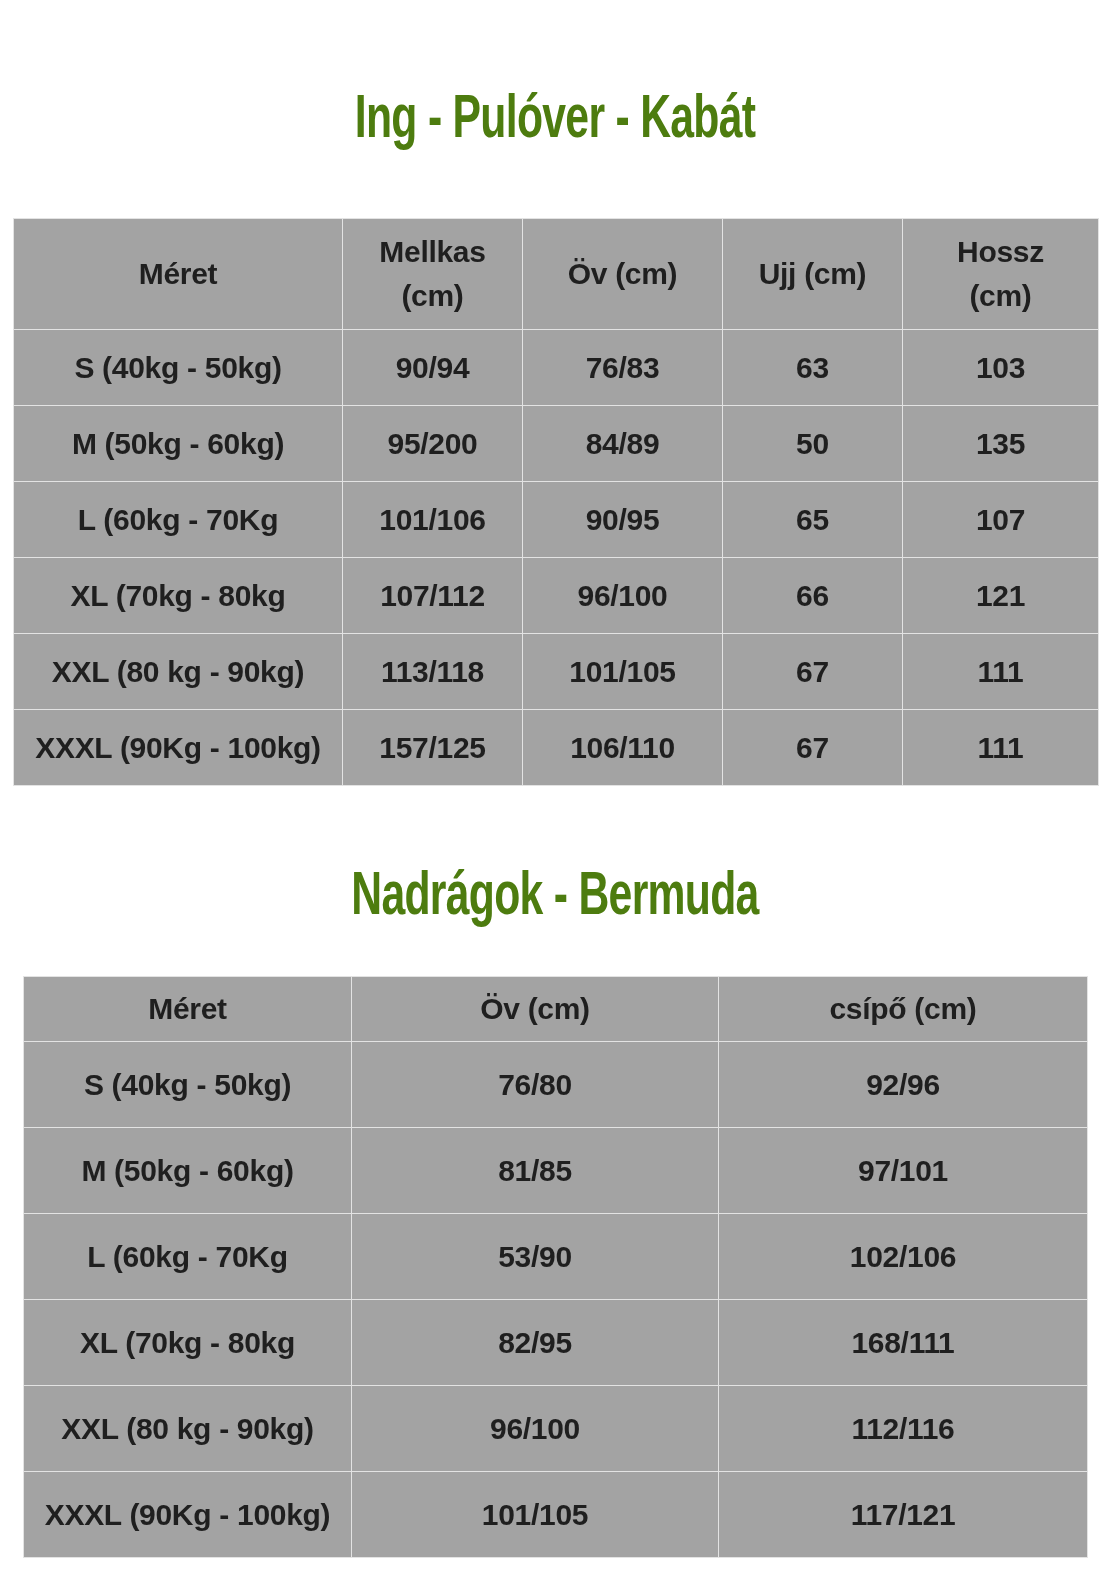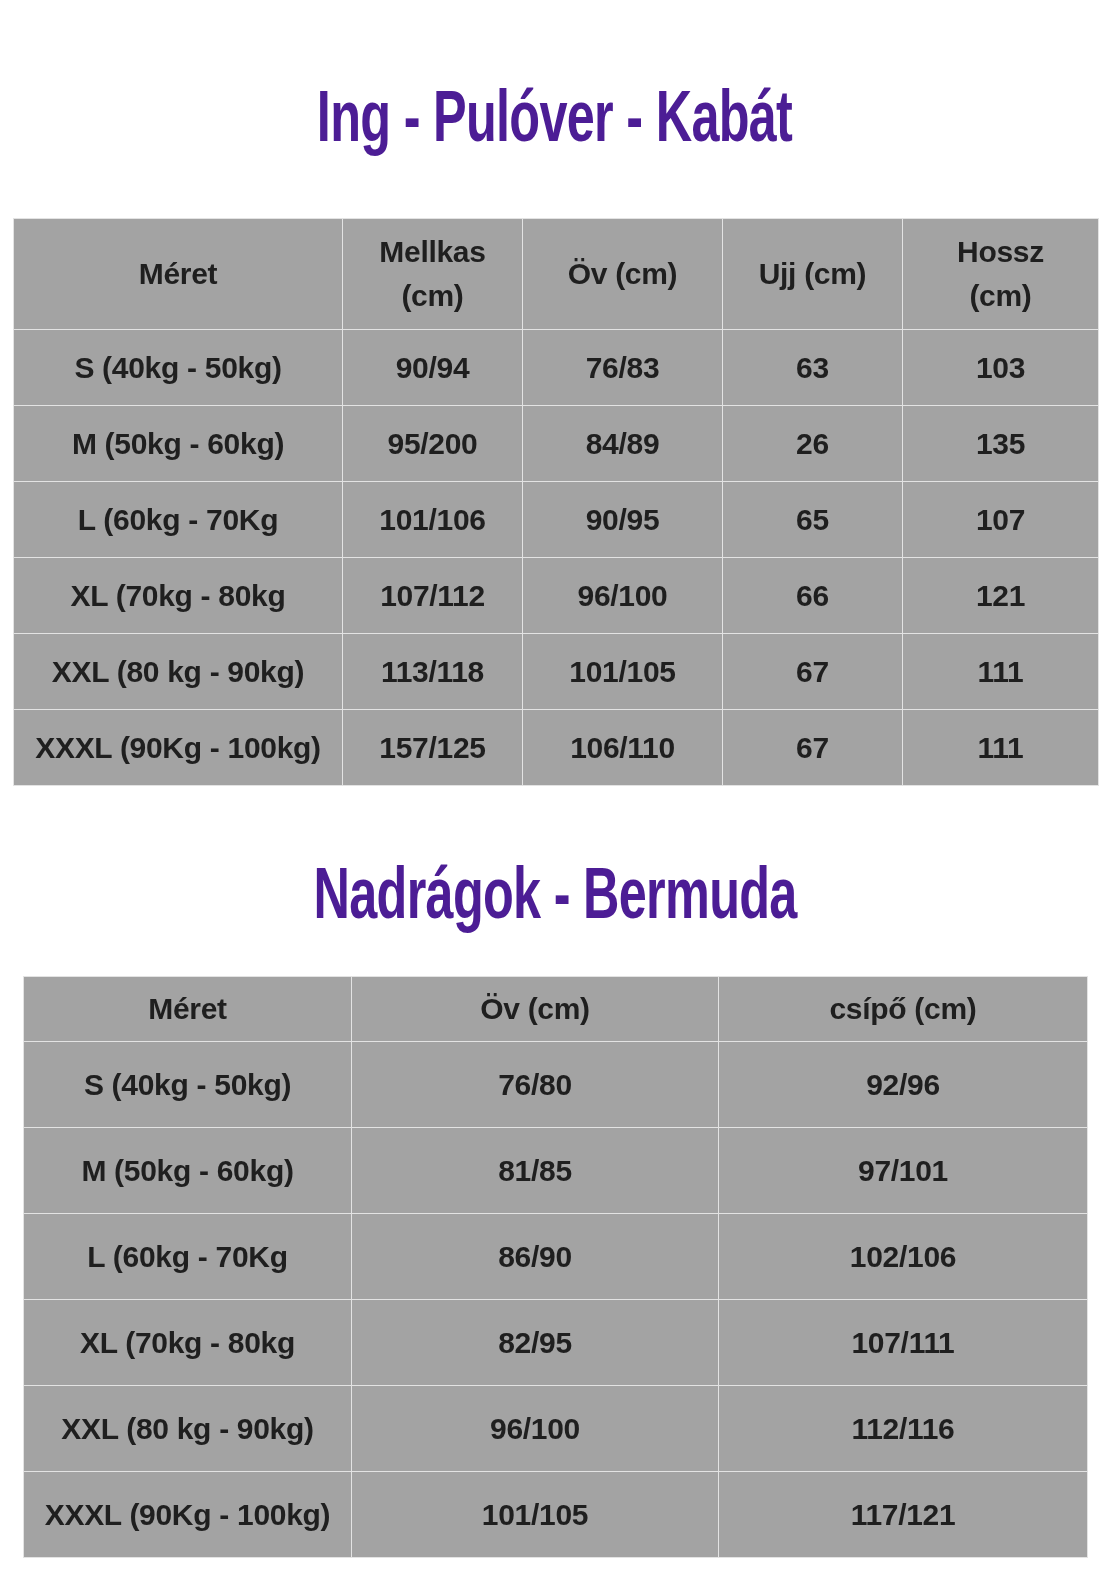--- a/index.html
+++ b/index.html
@@ -17,23 +17,23 @@
   .page {
     width: 1110px;
     height: 1586px;
     background: #ffffff;
     box-sizing: border-box;
   }
   .title {
     margin: 0;
     text-align: center;
     font-weight: 700;
-    font-size: 72px;
+    font-size: 61px;
     line-height: 64px;
-    color: #4c1d95;
+    color: #4d7c0f;
   }
   .title .cx {
     display: inline-block;
     transform: scaleX(0.70);
     transform-origin: center;
     letter-spacing: -1px;
     white-space: nowrap;
   }
   #title-1 { padding-top: 84px; }
   #title-2 { padding-top: 75px; }
@@ -112,21 +112,21 @@
           <td>S (40kg - 50kg)</td>
           <td>90/94</td>
           <td>76/83</td>
           <td>63</td>
           <td>103</td>
         </tr>
         <tr>
           <td>M (50kg - 60kg)</td>
           <td>95/200</td>
           <td>84/89</td>
-          <td>26</td>
+          <td>50</td>
           <td>135</td>
         </tr>
         <tr>
           <td>L (60kg - 70Kg</td>
           <td>101/106</td>
           <td>90/95</td>
           <td>65</td>
           <td>107</td>
         </tr>
         <tr>
@@ -174,27 +174,27 @@
           <td>76/80</td>
           <td>92/96</td>
         </tr>
         <tr>
           <td>M (50kg - 60kg)</td>
           <td>81/85</td>
           <td>97/101</td>
         </tr>
         <tr>
           <td>L (60kg - 70Kg</td>
-          <td>86/90</td>
+          <td>53/90</td>
           <td>102/106</td>
         </tr>
         <tr>
           <td>XL (70kg - 80kg</td>
           <td>82/95</td>
-          <td>107/111</td>
+          <td>168/111</td>
         </tr>
         <tr>
           <td>XXL (80 kg - 90kg)</td>
           <td>96/100</td>
           <td>112/116</td>
         </tr>
         <tr>
           <td>XXXL (90Kg - 100kg)</td>
           <td>101/105</td>
           <td>117/121</td>

